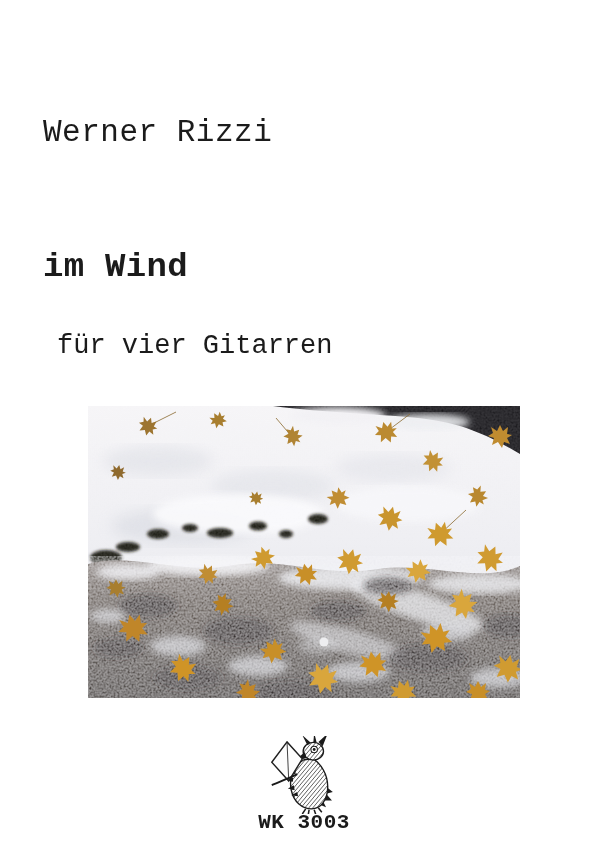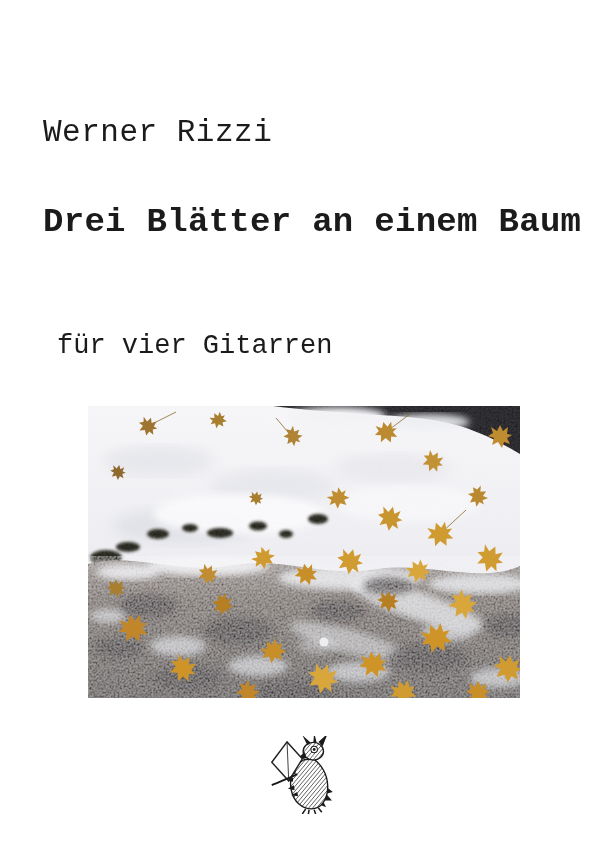--- a/index.html
+++ b/index.html
@@ -65,21 +65,21 @@
     letter-spacing: 0.5px;
   }
 </style>
 </head>
 <body>
 
 <div class="page">
 
   <div class="composer">Werner Rizzi</div>
 
-  <h1 class="title"><span>Drei Blätter an einem Baum</span><br></h1>
+  <h1 class="title"><br><span>im Wind</span></h1>
 
   <div class="subtitle">für vier Gitarren</div>
 
   <div class="photo">
     <svg width="432" height="292" viewBox="0 0 432 292" xmlns="http://www.w3.org/2000/svg">
       <defs>
         <linearGradient id="snowGrad" x1="0" y1="0" x2="0" y2="1">
           <stop offset="0" stop-color="#f6f5f7"></stop>
           <stop offset="0.45" stop-color="#eeeef2"></stop>
           <stop offset="1" stop-color="#dfe0e5"></stop>
@@ -240,14 +240,15 @@
 
       <path d="M8,31 L26,7 L44,27 L28,53 Z" fill="#fdfdfd" stroke="#202020" stroke-width="1.7"></path>
       <path d="M26,7 L28,53" stroke="#202020" stroke-width="1" fill="none"></path>
 
       <path d="M8,58 C17,54 28,50 38,45" stroke="#1a1a1a" stroke-width="2.2" fill="none"></path>
 
       <path d="M48,86 l-4,6 M52,87 l-1,6 M58,87 l2,6 M63,85 l4,5" stroke="#1a1a1a" stroke-width="1.8" fill="none"></path>
     </svg>
   </div>
 
+  <div class="catalog">WK 3003</div>
 
 </div>
 
 </body></html>

